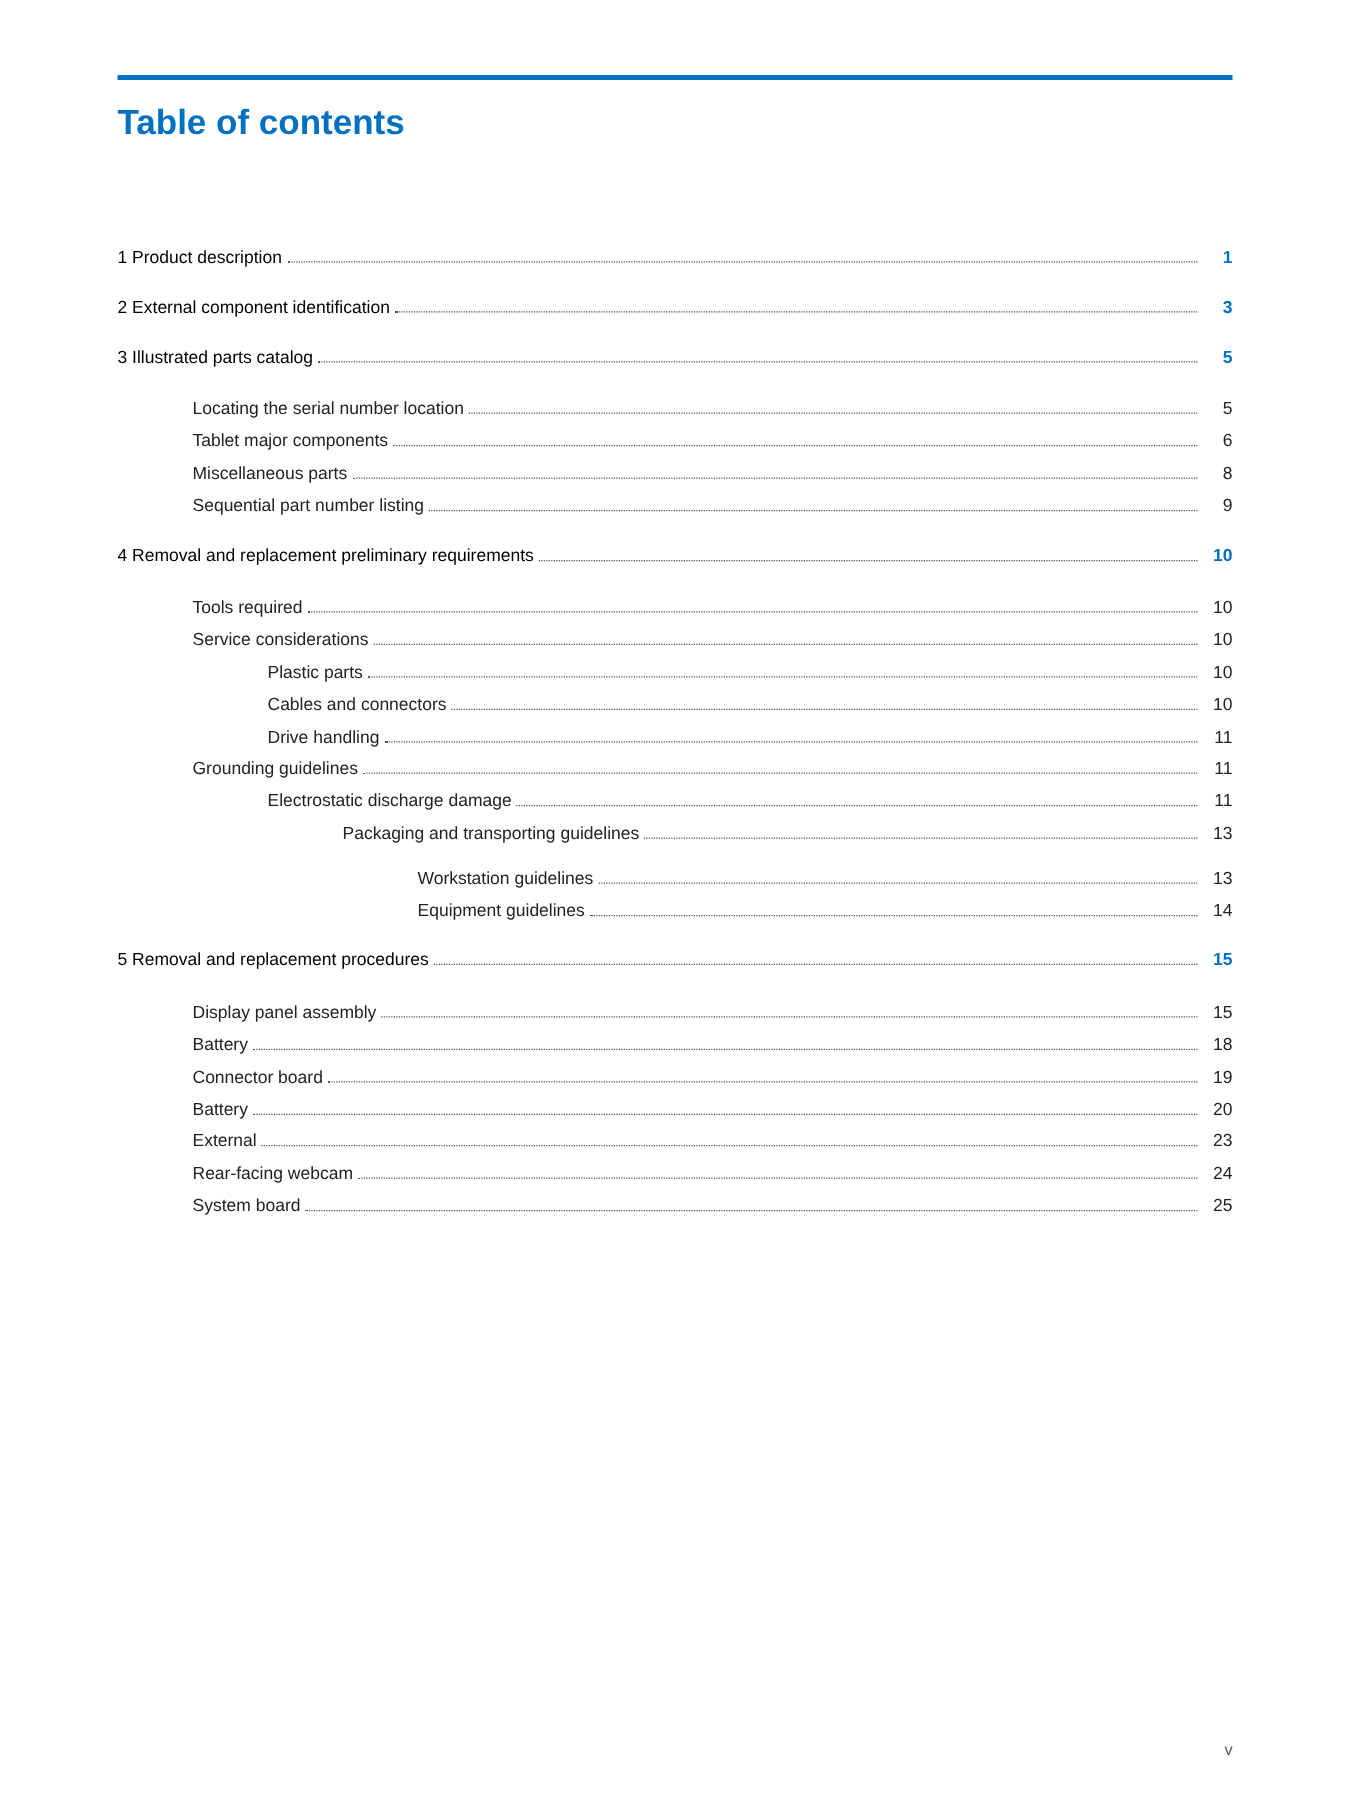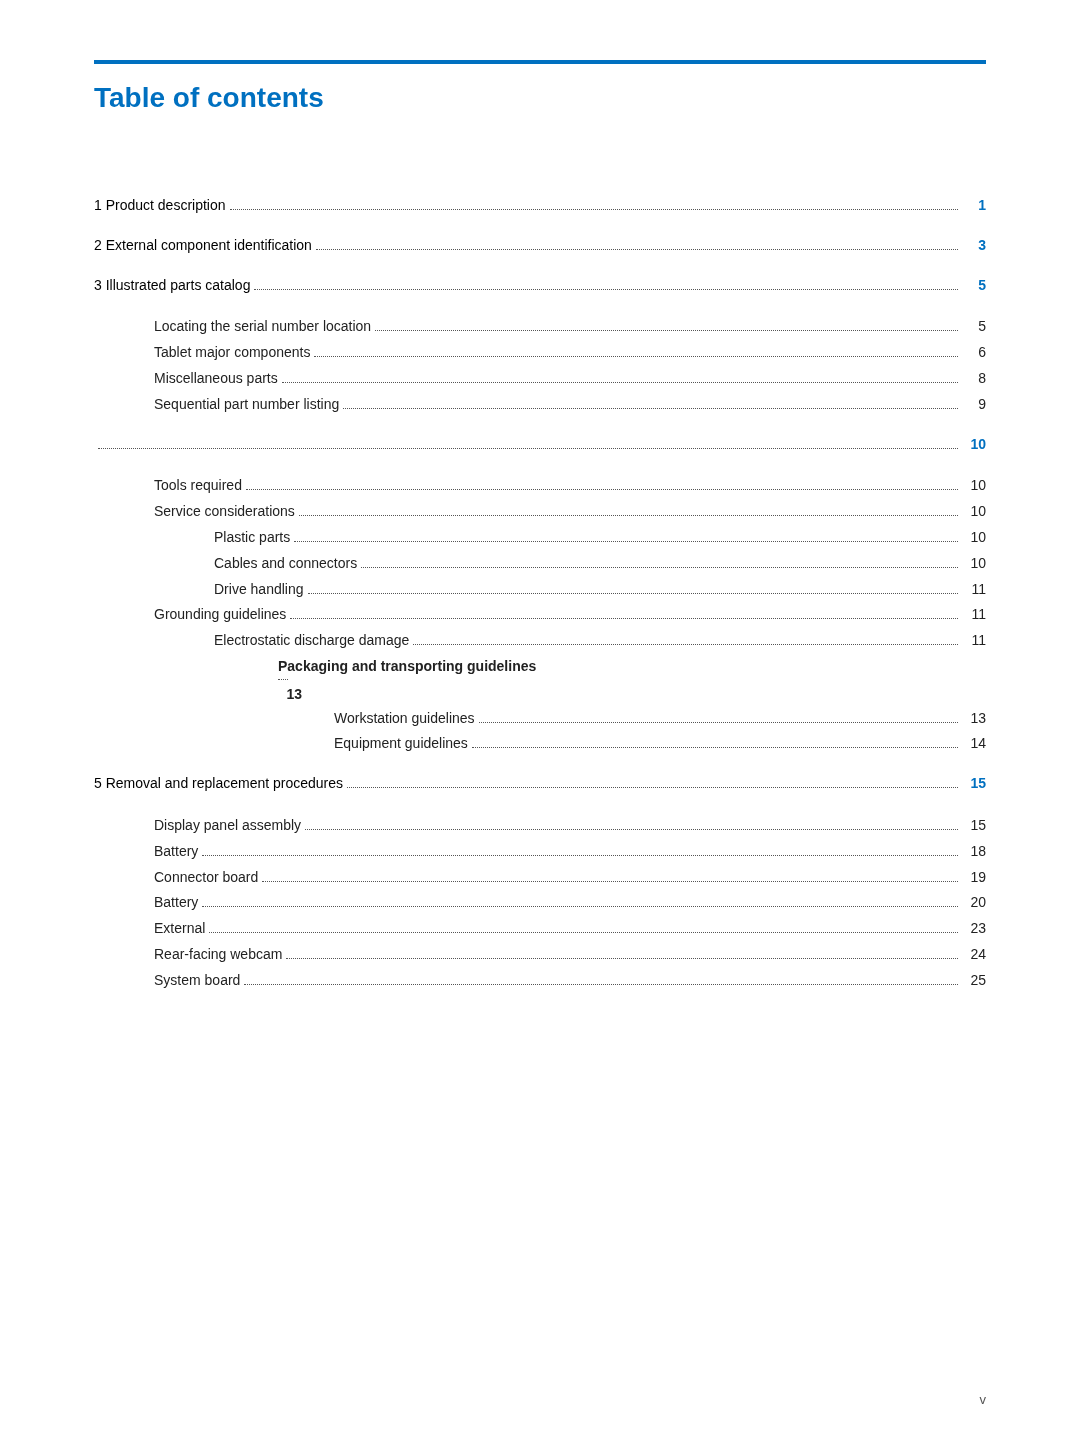--- a/index.html
+++ b/index.html
@@ -94,23 +94,22 @@
       font-weight: normal;
       margin-bottom: 2px;
     }
 
     .level-3 .entry-text {
       color: #222;
     }
 
     .level-4 {
       padding-left: 180px;
-      font-weight: bold;
-      margin-bottom: 0;
-      flex-direction: column;
+      font-weight: normal;
+      margin-bottom: 12px;
     }
 
     .level-4 .entry-text {
       color: #222;
     }
 
     .level-5 {
       padding-left: 240px;
       font-weight: normal;
       margin-bottom: 2px;
@@ -169,20 +168,21 @@
       <span class="entry-text">Miscellaneous parts</span>
       <span class="dots"></span>
       <span class="page-num">8</span>
     </li>
     <li class="toc-item level-2 section-gap">
       <span class="entry-text">Sequential part number listing</span>
       <span class="dots"></span>
       <span class="page-num">9</span>
     </li>
     <li class="toc-item level-1">
+      <span class="entry-text">4  Removal and replacement preliminary requirements</span>
       <span class="dots"></span>
       <span class="page-num">10</span>
     </li>
     <li class="toc-item level-2">
       <span class="entry-text">Tools required</span>
       <span class="dots"></span>
       <span class="page-num">10</span>
     </li>
     <li class="toc-item level-2">
       <span class="entry-text">Service considerations</span>

